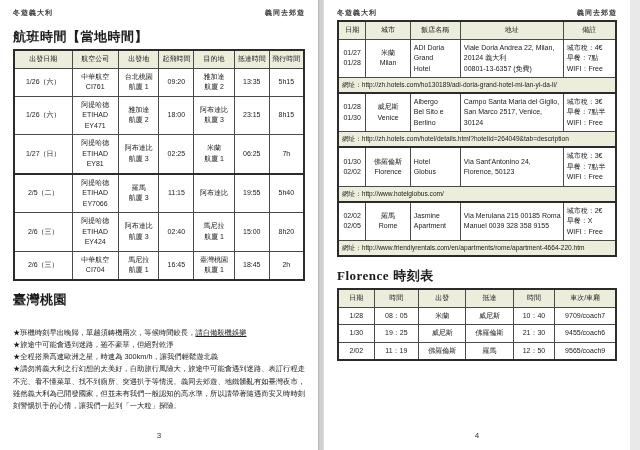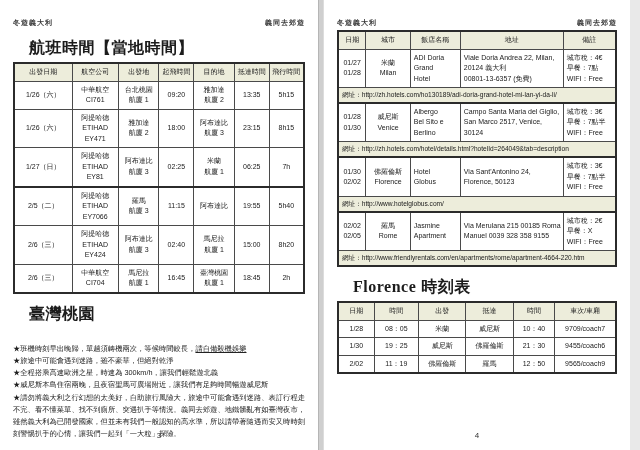--- a/index.html
+++ b/index.html
@@ -6,27 +6,27 @@
   body{
     width:640px;height:450px;background:#e9e9e9;
     font-family:"Liberation Sans",sans-serif;color:#1a1a1a;
     -webkit-font-smoothing:antialiased;overflow:hidden;
   }
   .spread{display:flex;width:640px;height:450px;align-items:stretch;}
   .page{background:#ffffff;position:relative;overflow:hidden;box-sizing:border-box;}
   .page-left{width:318px;}
   .gap{width:4px;background:#cfcfcf;border-left:1px solid #b5b5b5;border-right:1px solid #dcdcdc;}
   .page-right{width:306px;}
-  .page-inner{padding:18px 13px 0 13px;}
+  .page-inner{padding:8px 13px 0 13px;}
 
   .doc-header{display:flex;justify-content:space-between;
     font-family:"Liberation Serif",serif;font-size:7px;font-weight:bold;
     color:#3a3a3a;letter-spacing:1px;margin-bottom:2px;}
 
-  .section-title{font-size:16px;font-weight:bold;color:#1c1c1c;margin:10px 0 3px 16px;letter-spacing:0.5px;}
+  .section-title{font-size:13px;font-weight:bold;color:#1c1c1c;margin:10px 0 3px 0;letter-spacing:0.5px;}
   .section-title .en{font-family:"Liberation Serif",serif;}
 
   table{border-collapse:collapse;width:100%;table-layout:fixed;}
   table.outer{border:2px solid #2b2b2b;}
   th,td{border:1px solid #4a4a4a;font-size:7px;font-weight:normal;
     text-align:center;vertical-align:middle;padding:3px 1px;
     line-height:1.5;white-space:pre-line;color:#202020;}
   thead th{background:#ededdb;padding:3px 1px;}
   tr.thick-top td{border-top:2px solid #2b2b2b;}
   td.left{ text-align:left;padding-left:3px;padding-right:2px;}
@@ -165,21 +165,20 @@
             <td>2h</td>
           </tr>
         </tbody>
       </table>
 
       <div class="section-title">臺灣桃園</div>
       <div class="features-list">
         <div class="feature-item"><span>★班機時刻早出晚歸，單趟須轉機兩次，等候時間較長，</span><span class="ul">請自備殺機娛樂</span></div>
         <div class="feature-item"><span>★旅途中可能會遇到迷路，雖不豪華，但絕對乾淨</span></div>
         <div class="feature-item"><span>★全程搭乘高速歐洲之星，時速為 300km/h，讓我們輕鬆遊北義</span></div>
-        <div class="feature-item"><span>★威尼斯本島住宿兩晚，且夜宿聖馬可廣場附近，讓我們有足夠時間暢遊威尼斯</span></div>
         <div class="feature-item"><span>★請勿將義大利之行幻想的太美好，自助旅行風險大，旅途中可能會遇到迷路、表訂行程走不完、看不懂菜單、找不到廁所、突遇扒手等情況。義同去郊遊、地鐵髒亂有如臺灣夜市，雖然義大利為已開發國家，但並未有我們一般認知的高水準，所以請帶著隨遇而安又時時刻刻警惕扒手的心情，讓我們一起到「一大粒」探險。</span></div>
       </div>
     </div>
     <div class="page-number">3</div>
   </div>
 
   <div class="gap"></div>
 
   <div class="page page-right">
     <div class="page-inner">

